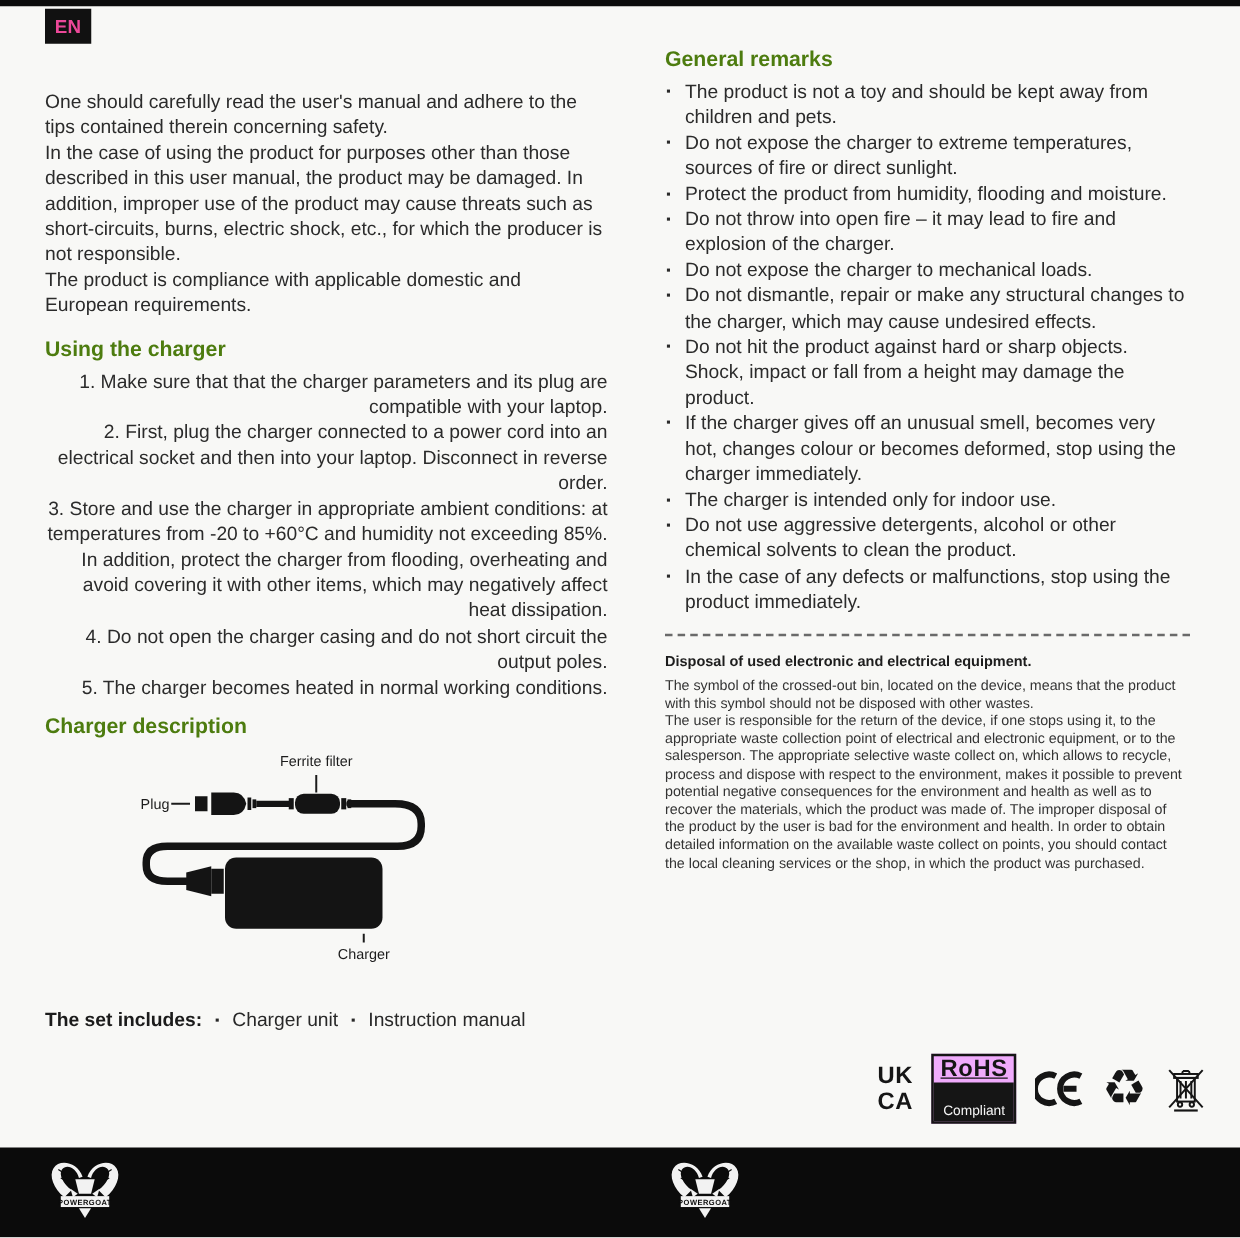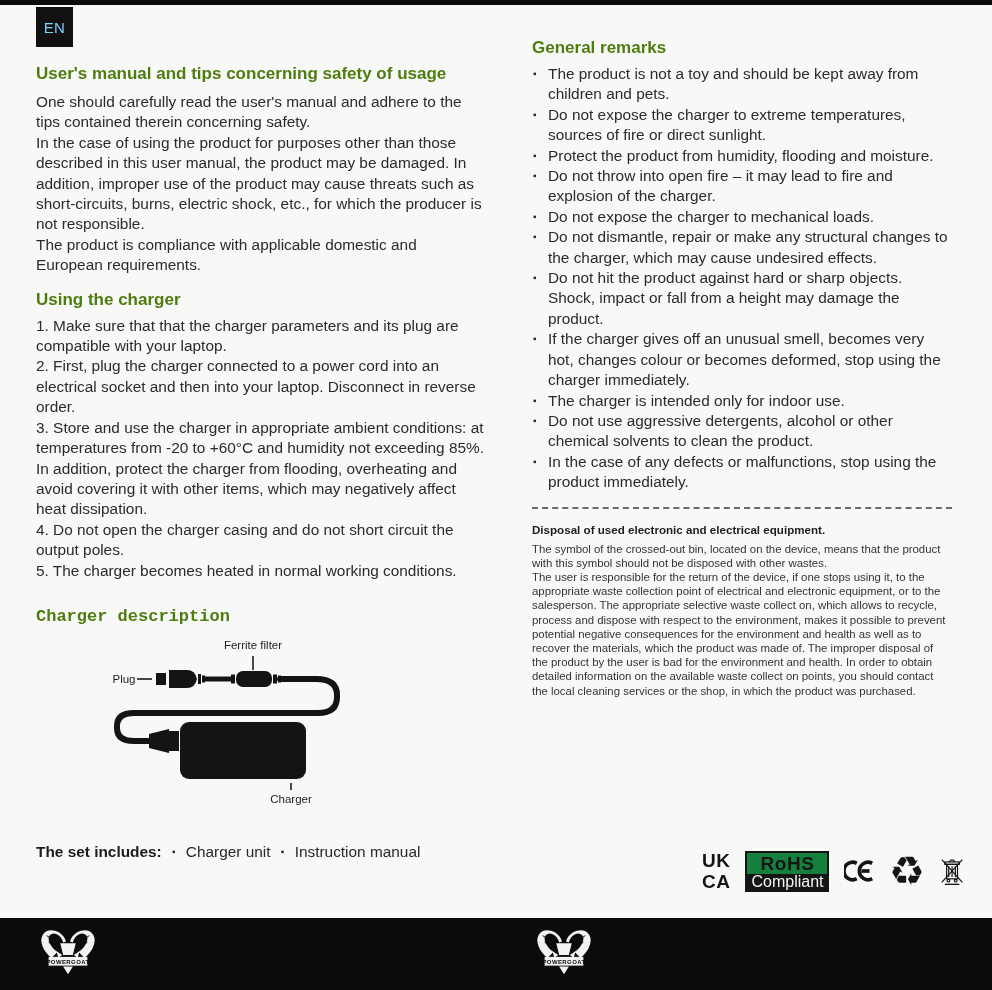--- a/index.html
+++ b/index.html
@@ -4,72 +4,71 @@
 <style>
   * { margin:0; padding:0; box-sizing:border-box; }
   html,body { background:#e8e8e6; }
   .page {
     position:relative; width:992px; height:990px; margin:0 auto;
     background:#f8f8f6; overflow:hidden;
     font-family:"Liberation Sans", sans-serif; color:#282828;
   }
   .topbar { position:absolute; top:0; left:0; width:100%; height:5px; background:#0c0c0c; }
   .en-badge {
-    position:absolute; left:36px; top:7px; width:37px; height:40px;
-    background:#111; color:#7dd3fc; font-weight:normal; font-size:15px;
+    position:absolute; left:36px; top:7px; width:37px; height:28px;
+    background:#111; color:#ec4899; font-weight:bold; font-size:15px;
     display:flex; align-items:center; justify-content:center; letter-spacing:.3px;
   }
   .left-col  { position:absolute; left:36px;  top:64px; width:450px; }
   .right-col { position:absolute; left:532px; top:38px; width:420px; }
   .h { font-size:17px; font-weight:bold; color:#4d7c0f; line-height:20px; }
   .body-text { font-size:15.4px; line-height:20.4px; color:#2b2b2b; }
   .para1 { margin-top:8px; }
   .h2 { margin-top:14px; }
-  .steps { margin-top:6px; }
-  .h3 { margin-top:26px;font-family:Liberation Mono, monospace; }
+  .steps { margin-top:6px;text-align:right; }
+  .h3 { margin-top:10px; }
   .bullets { margin-top:6px; }
   .bullet { position:relative; padding-left:16px; }
   .bullet::before { content:"▪"; position:absolute; left:1px; top:0px; font-size:10px; }
   .divider { margin-top:14px; border-top:2px dashed #6a6a6a; width:100%; height:0; }
   .disposal-h { margin-top:13px; font-size:11.6px; font-weight:bold; color:#1d1d1d; line-height:15px; }
   .disposal-text { margin-top:5px; font-size:11.4px; line-height:14.2px; color:#333; }
   .disposal-text .item + .item { margin-top:0px; }
   .diagram-wrap { margin-top:4px; margin-left:58px; }
   .set-row { margin-top:30px; font-size:15.4px; }
   .set-label { font-weight:bold; color:#1b1b1b; }
   .set-sep { font-size:10px; vertical-align:2px; padding:0 6px; }
   
   .certs {
     position:absolute; left:702px; top:845px; width:262px; height:52px;
     display:flex; align-items:center; gap:15px; color:#151515;
   }
   .ukca { font-weight:bold; font-size:19px; line-height:21px; letter-spacing:.5px; font-family:"Liberation Sans", sans-serif; }
-  .rohs { border:2.5px solid #151515; text-align:center; background:#15803d; }
+  .rohs { border:2.5px solid #151515; text-align:center; background:#f0abfc;text-decoration:underline; }
   .rohs-top { font-weight:bold; font-size:19px; line-height:21px; padding:0 5px; letter-spacing:.5px; }
-  .rohs-bottom { background:#151515; color:#f5f5f5; font-size:16px; line-height:14px; padding:1px 4px 1px; }
+  .rohs-bottom { background:#151515; color:#f5f5f5; font-size:11px; line-height:14px; padding:16px 4px 1px; }
   .recycle-glyph { font-size:40px; line-height:40px; color:#151515; }
   
   .footer { position:absolute; left:0; bottom:0; width:100%; height:72px; background:#0b0b0b; }
   .goat { position:absolute; top:7px; }
   .goat-left { left:37px; }
   .goat-center { left:533px; }
 </style>
 </head>
 <body>
 
 <div class="page">
 
   <div class="topbar"></div>
 
   <div class="en-badge">
     <span>EN</span>
   </div>
 
   <div class="left-col">
-    <div class="h">User's manual and tips concerning safety of usage</div>
 
     <div class="body-text para1">
         <div class="item">One should carefully read the user's manual and adhere to the tips contained therein concerning safety.</div>
         <div class="item">In the case of using the product for purposes other than those described in this user manual, the product may be damaged. In addition, improper use of the product may cause threats such as short-circuits, burns, electric shock, etc., for which the producer is not responsible.</div>
         <div class="item">The product is compliance with applicable domestic and European requirements.</div>
       </div>
 
     <div class="h h2">Using the charger</div>
 
     <div class="body-text steps">

